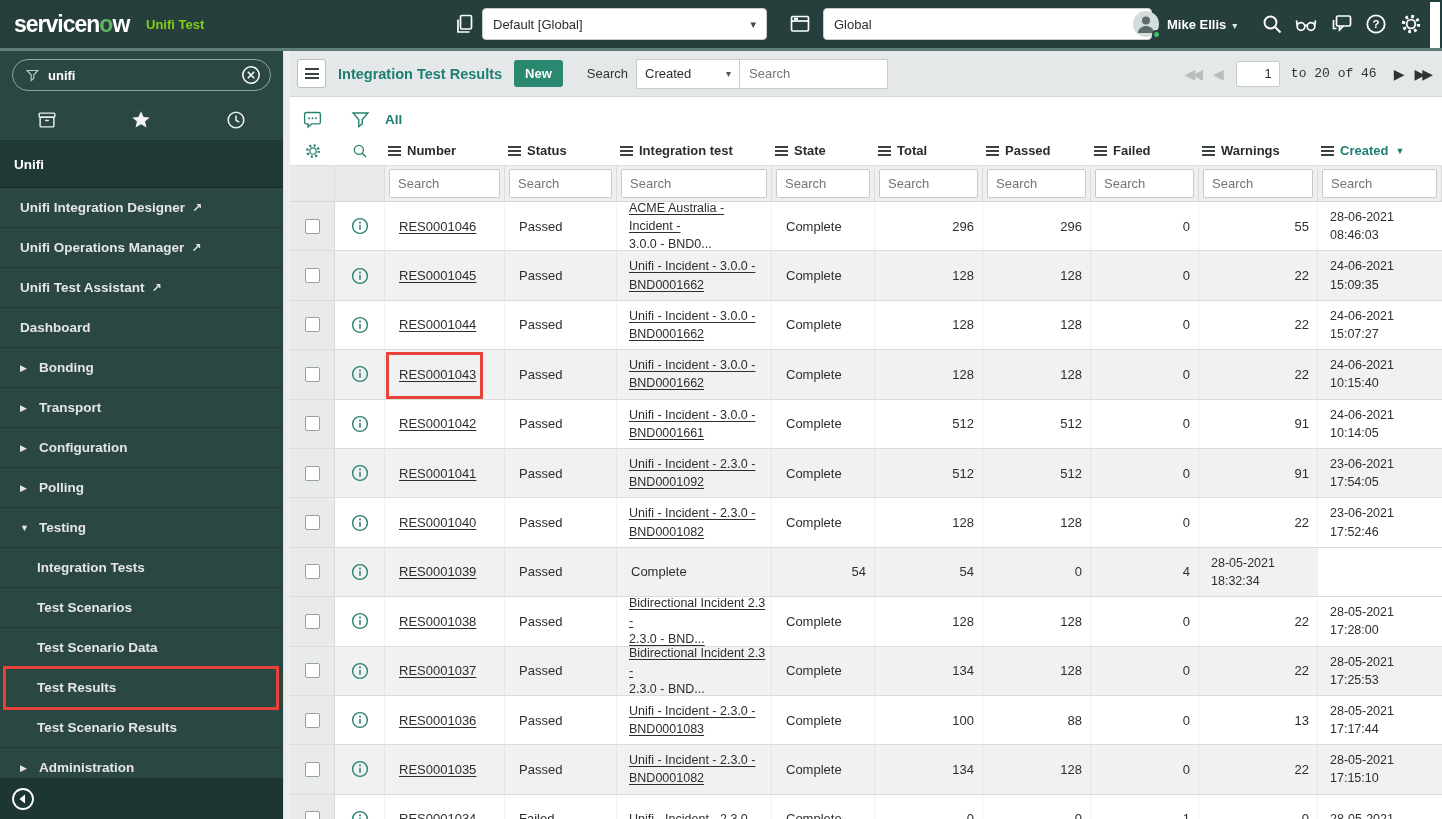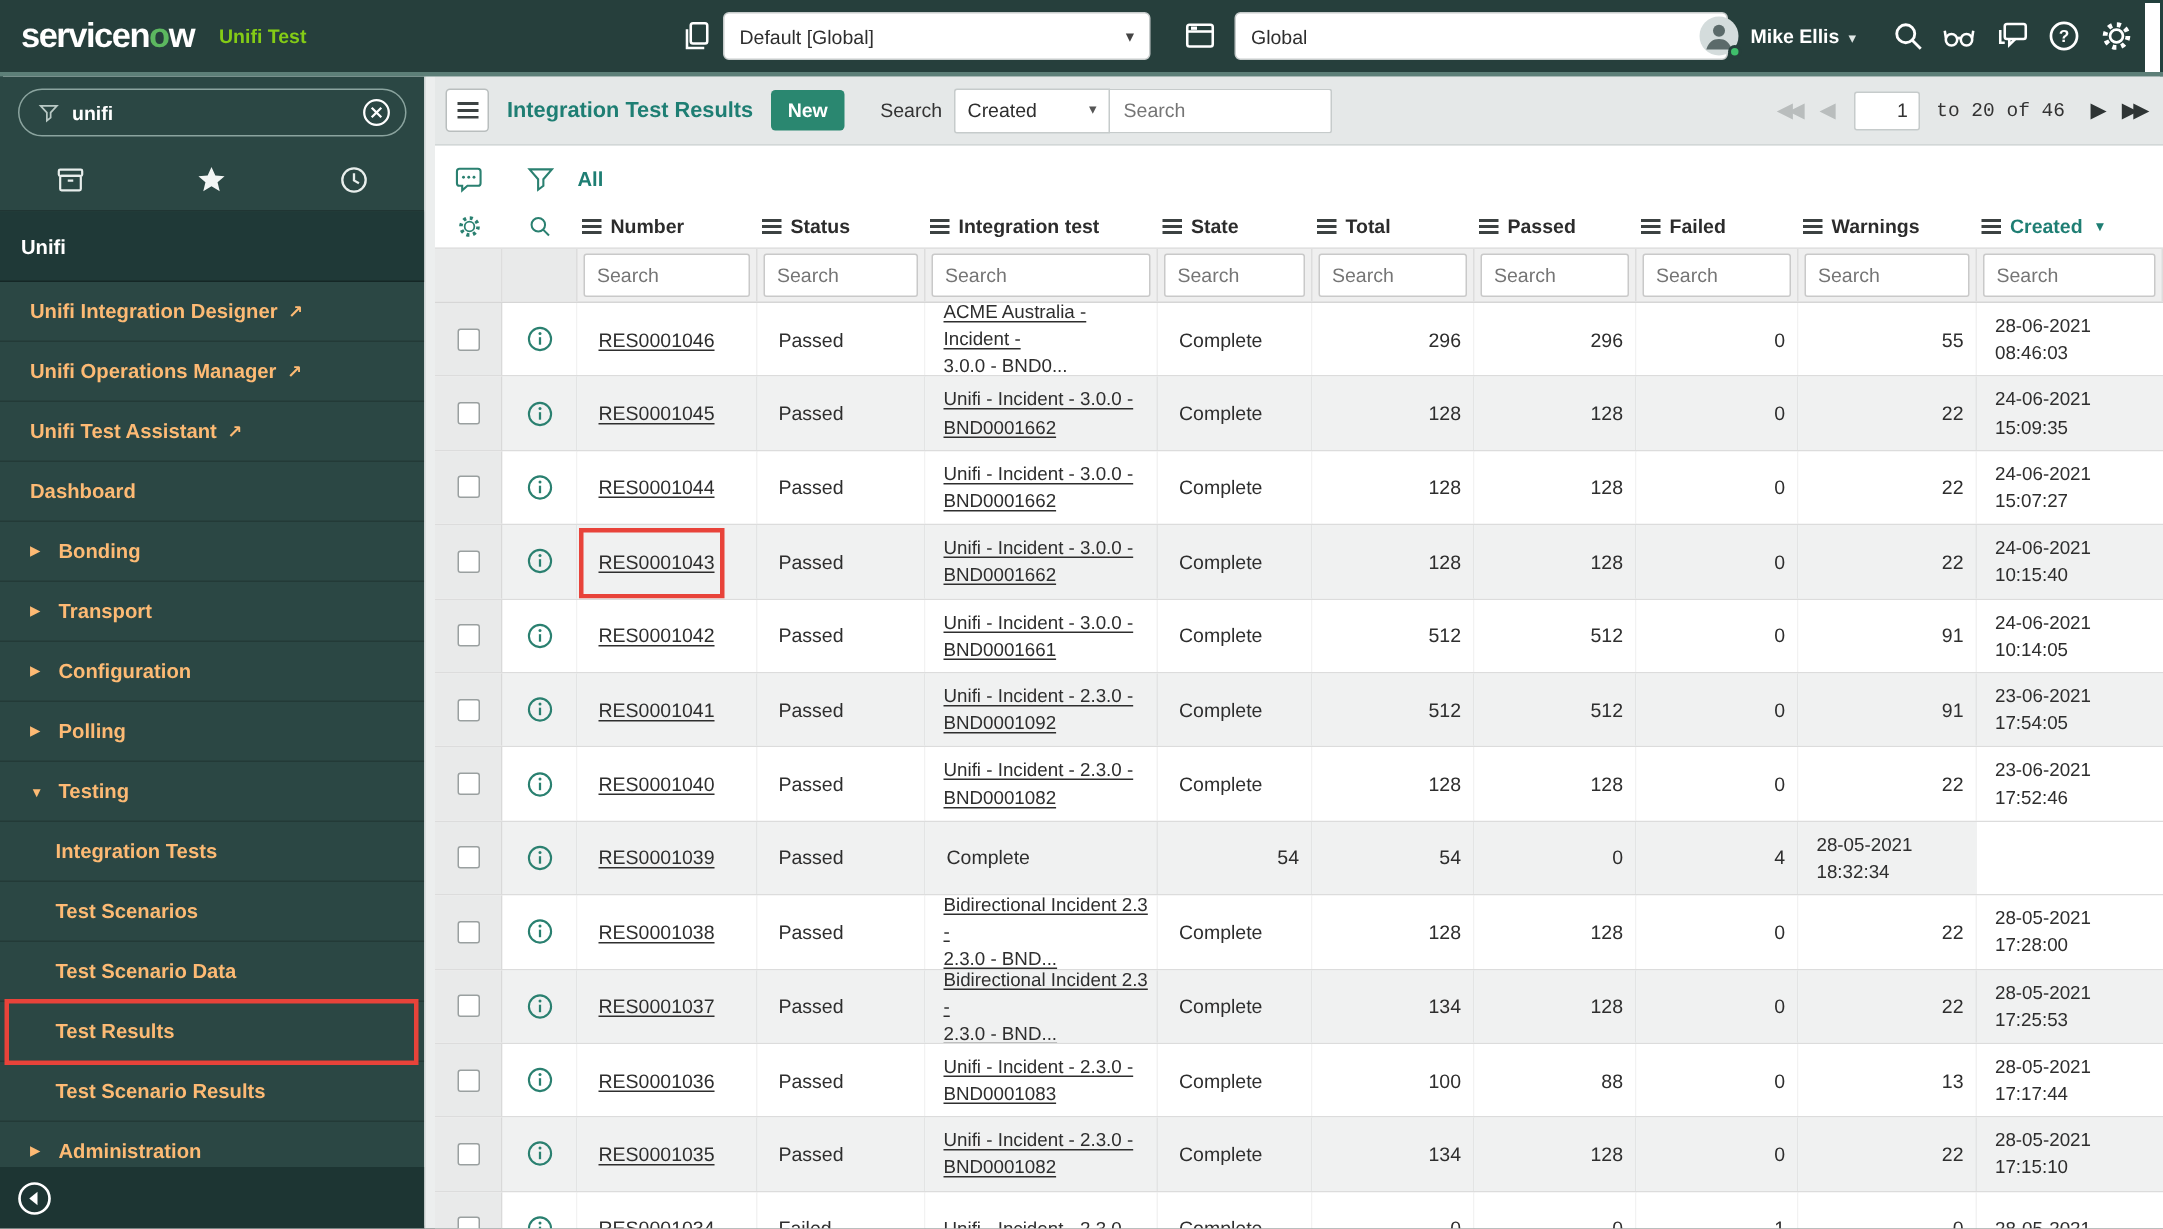--- a/index.html
+++ b/index.html
@@ -39,21 +39,21 @@
   .sb-filter { flex:1; height:32px; border:1px solid #8ba49f; border-radius:16px; display:flex; align-items:center; padding:0 8px 0 12px; }
   .sb-filter svg { width:15px; height:15px; flex:none; }
   .sb-filter input { flex:1; background:transparent; border:none; outline:none; color:#fff; font-size:13px; font-weight:700; margin-left:8px; font-family:inherit; }
   .sb-clear { width:22px; height:22px; flex:none; cursor:pointer; }
   .sb-clear svg { width:22px; height:22px; }
   .sb-tabs { height:42px; display:flex; align-items:center; border-bottom:1px solid rgba(0,0,0,.25); }
   .sb-tab { flex:1; display:flex; justify-content:center; cursor:pointer; }
   .sb-tab svg { width:22px; height:22px; }
   .sb-applabel { height:47px; background:#1f3937; border-bottom:1px solid rgba(0,0,0,.3); display:flex; align-items:center;
                  padding:0 14px; color:#fff; font-size:13.5px; font-weight:700; }
-  .nav-item { height:40px; display:flex; align-items:center; padding:0 14px 0 20px; color:#fdba74; font-size:13.5px;
+  .nav-item { height:40px; display:flex; align-items:center; padding:0 14px 0 20px; color:#e5e5e5; font-size:13.5px;
               font-weight:700; border-bottom:1px solid rgba(0,0,0,.18); cursor:pointer; position:relative; }
   .nav-item.indent { padding-left:37px; }
   .nav-item .arrow { font-size:9px; margin-right:9px; width:10px; flex:none; }
   .nav-item .ext { margin-left:7px; font-size:12px; }
   .nav-item.annotated::after { content:""; position:absolute; left:3px; right:4px; top:-2px; bottom:-3px;
                                border:3px solid #e8433a; pointer-events:none; }
   .sb-footer { position:absolute; left:0; right:0; bottom:0; height:41px; background:#1d3533; display:flex; align-items:center; padding:0 10px; }
   .sb-collapse { width:26px; height:26px; cursor:pointer; }
   .sb-collapse svg { width:26px; height:26px; }
 

